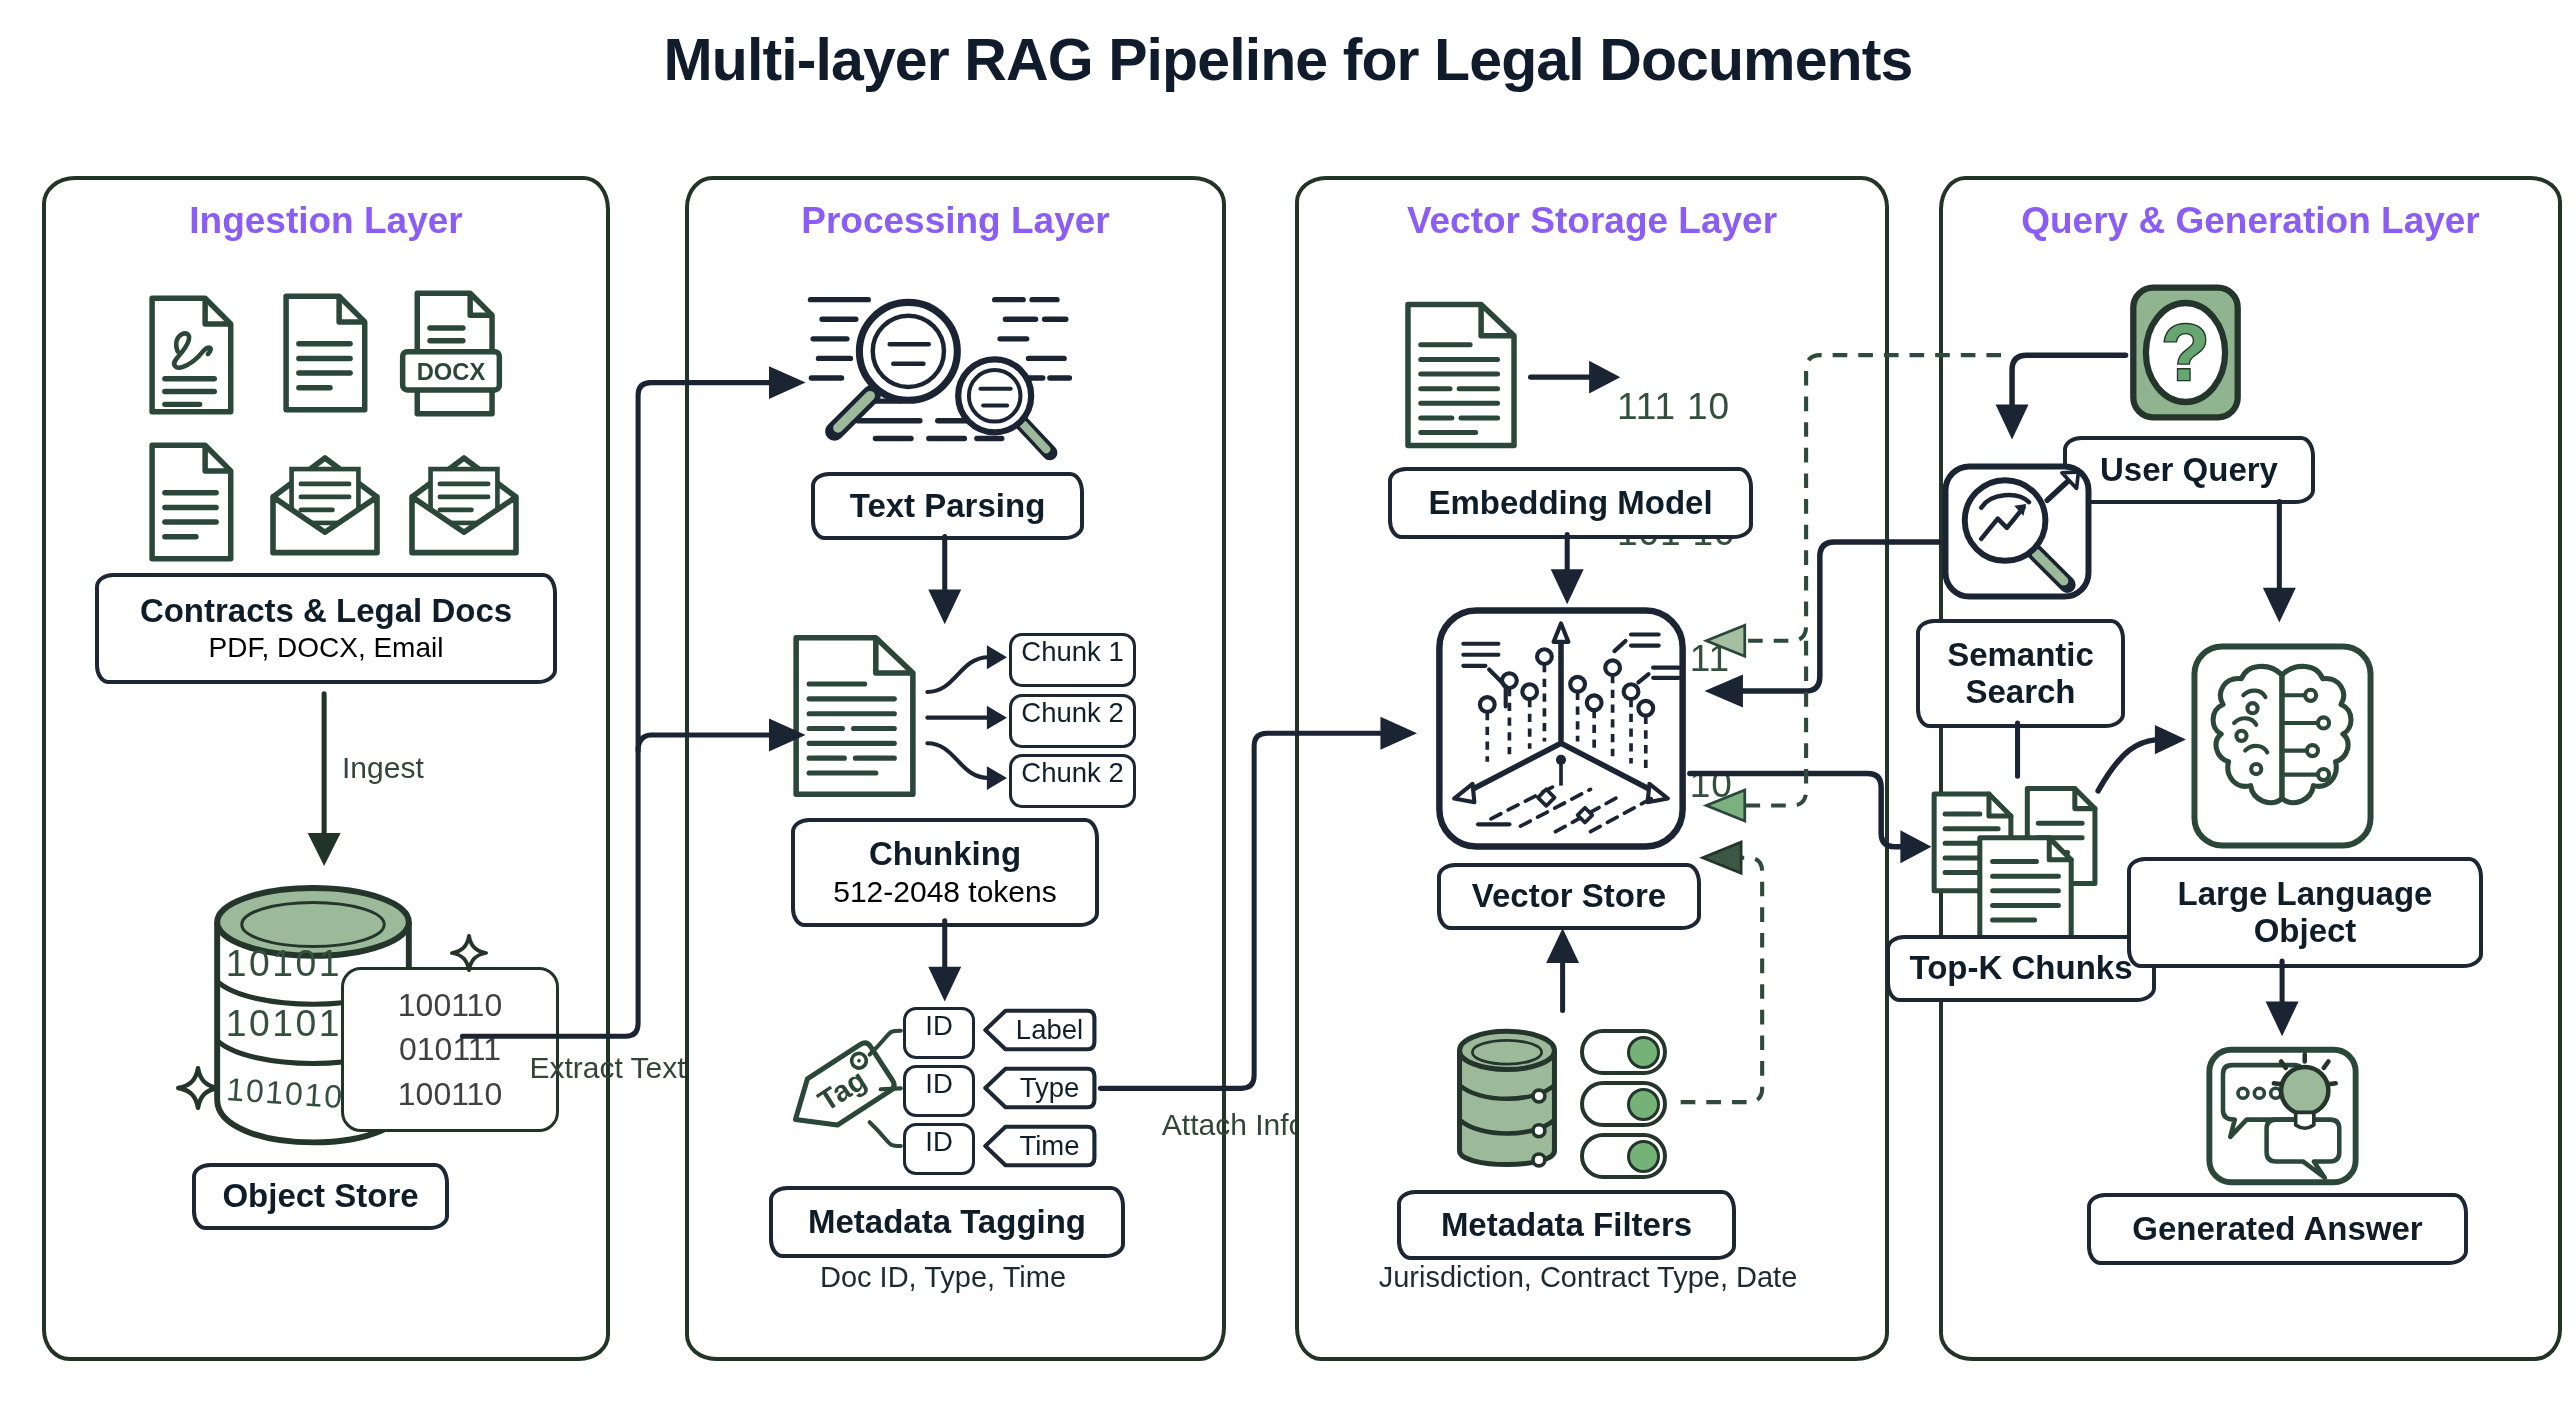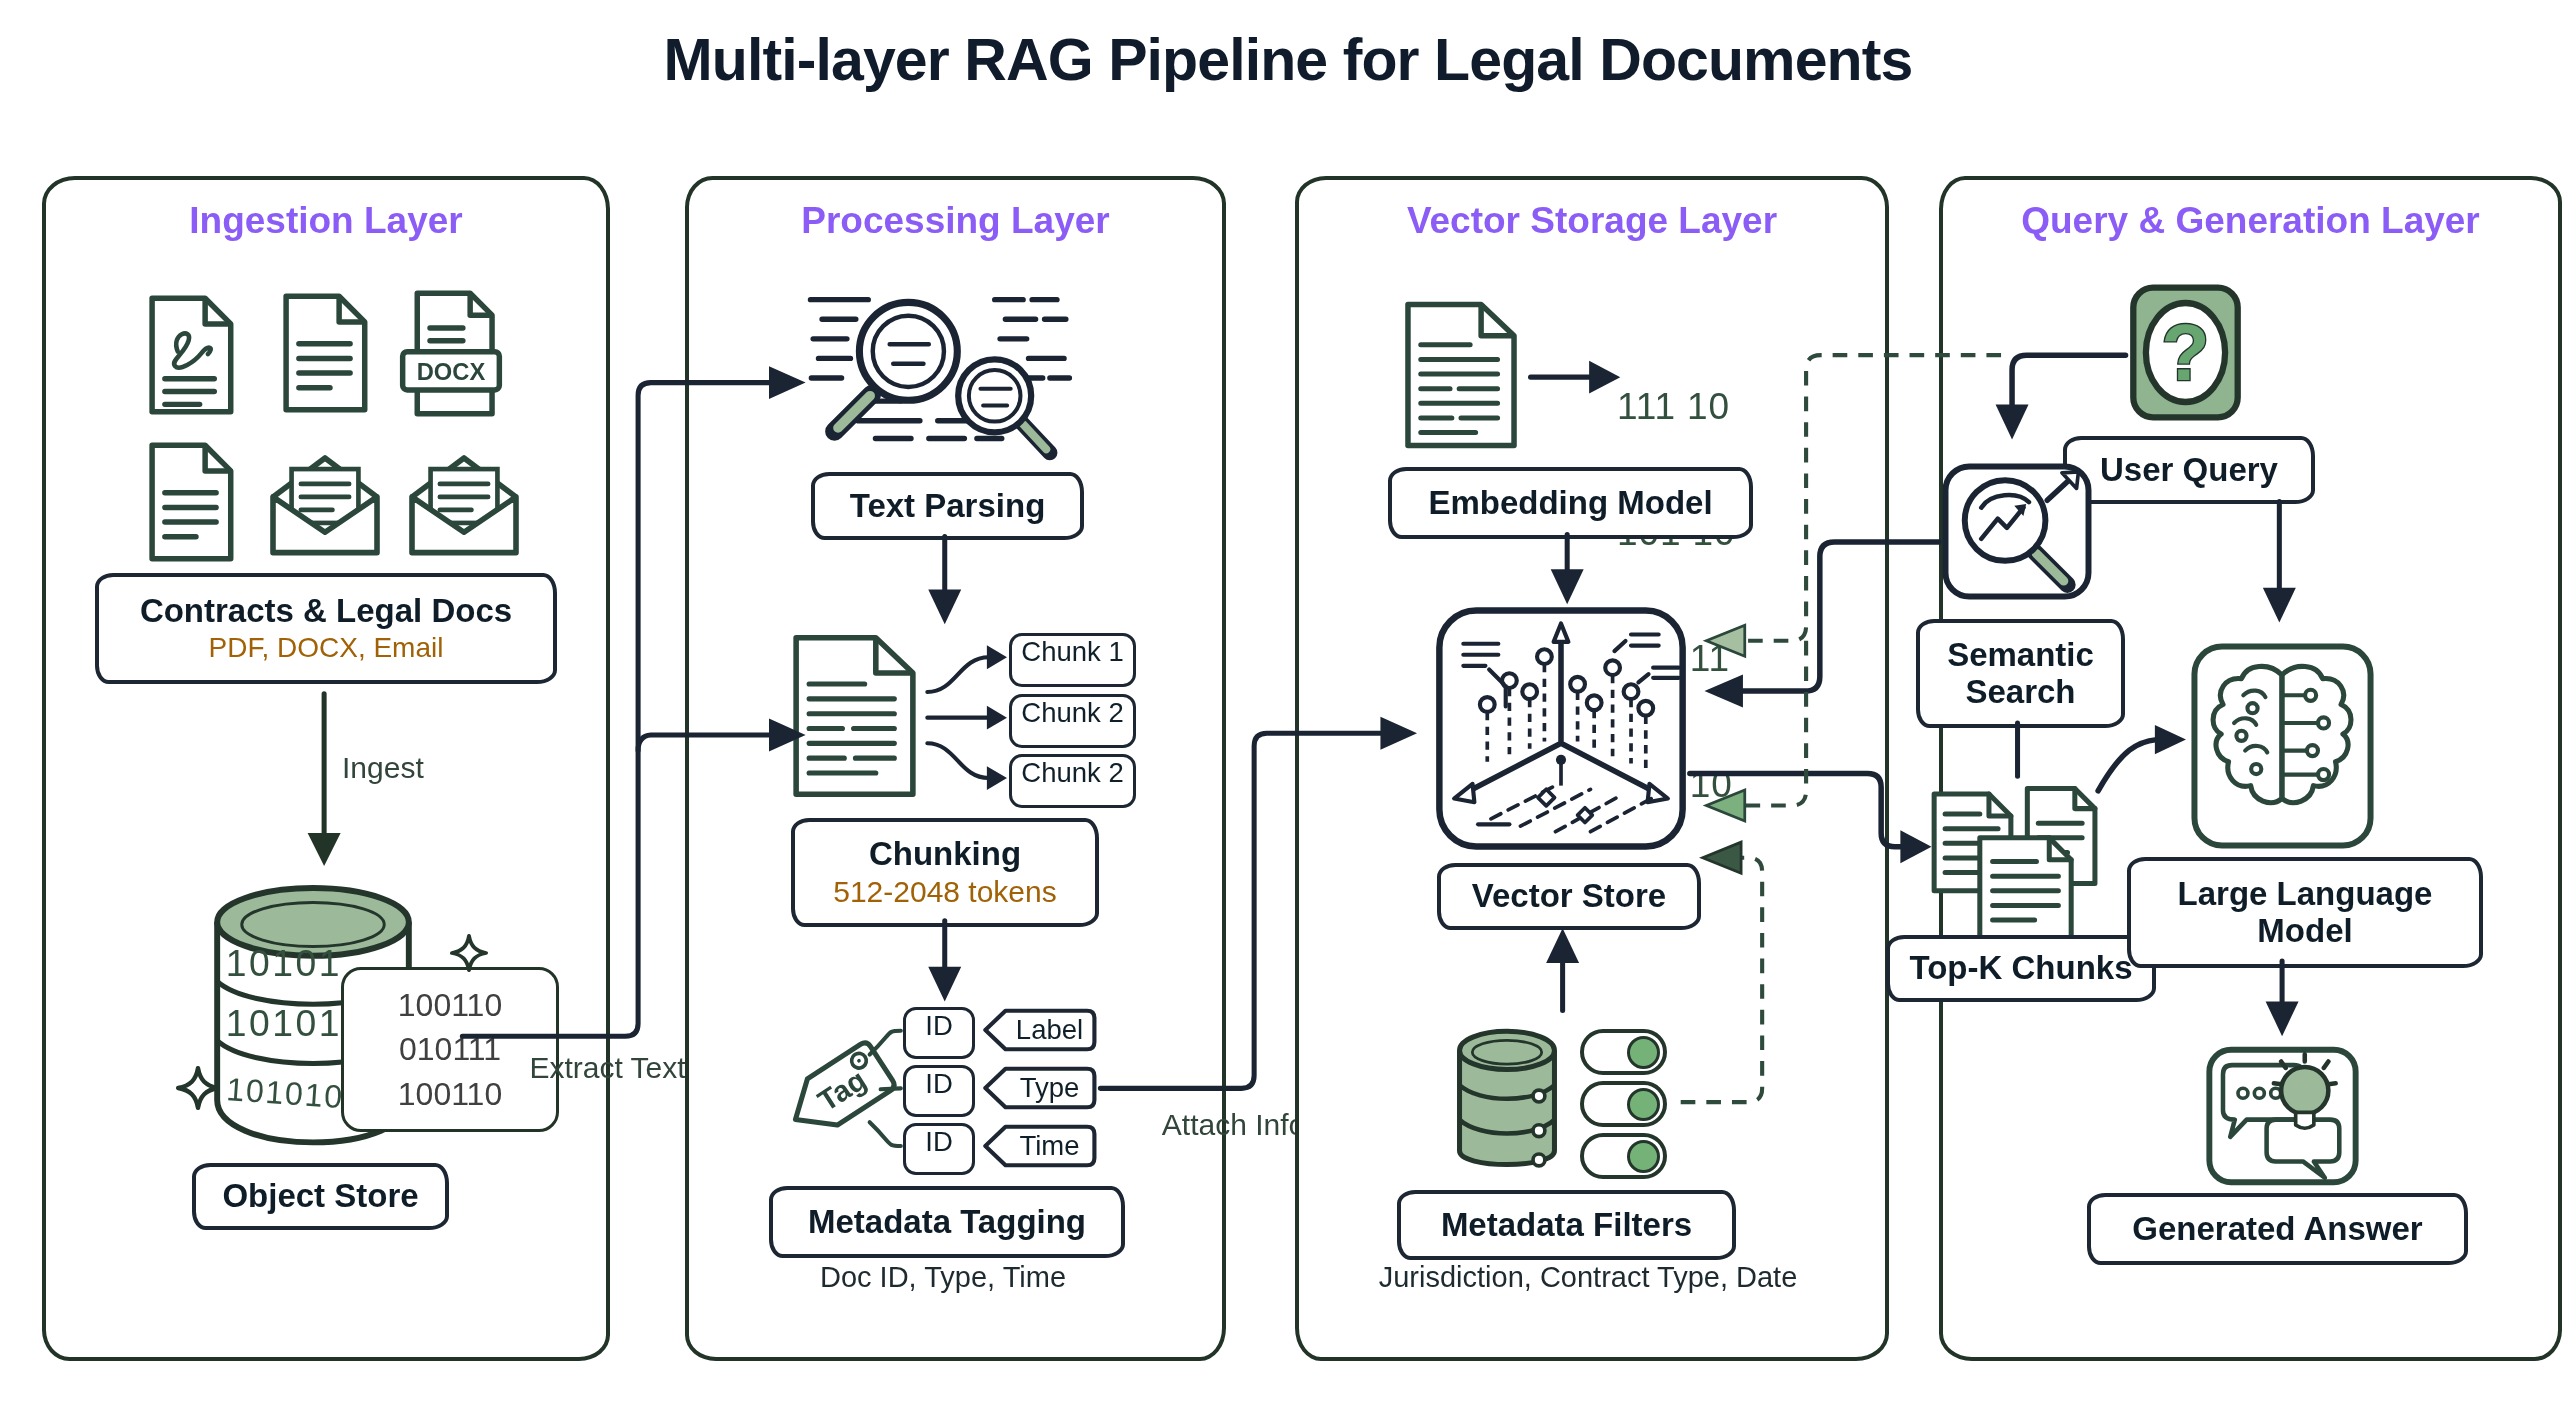--- a/index.html
+++ b/index.html
@@ -10,21 +10,21 @@
   .panel{position:absolute;border:4.1px solid #223428;background:#fff;
          border-radius:33px 26px 31px 27.5px/27.5px 33px 26px 31px;}
   .panel-title{position:absolute;top:20px;left:0;width:100%;text-align:center;
                font-size:37px;font-weight:700;color:#8b5cf6;}
   .abs{position:absolute;}
   .label-box{position:absolute;background:#fff;border:4.1px solid #1d2733;
              border-radius:18.3px 13.7px 20px 13.7px/13.7px 20px 13.7px 18.3px;
              display:flex;flex-direction:column;align-items:center;justify-content:center;
              font-weight:700;color:#0f1d28;text-align:center;line-height:1.12;}
   .fs36{font-size:33px;}
-  .label-sub{font-weight:400;font-size:28px;color:#a16207;margin-top:1.8px;}
+  .label-sub{font-weight:400;font-size:28px;color:#000000;margin-top:1.8px;}
   .sub-caption{position:absolute;font-size:29px;color:#1d2b30;text-align:center;font-weight:400;}
   .edge-label{position:absolute;font-size:30px;color:#31453b;font-weight:400;}
   .chip{position:absolute;background:#fff;border:3.7px solid #1d2733;border-radius:13px;
         display:flex;justify-content:center;font-size:27.5px;color:#10202a;}
   .binary-bubble{position:absolute;background:#fff;border:3.7px solid #223428;border-radius:20px;
         display:flex;flex-direction:column;justify-content:center;padding:5.5px 0;
         font-size:32px;line-height:1.38;color:#404040;text-align:center;font-weight:500;}
   .vec-binary{position:absolute;font-size:37px;line-height:42px;color:#33503f;font-weight:400;
         letter-spacing:0.9px;white-space:pre;}
   .toggle{position:absolute;width:79px;height:38px;background:#fff;border:4.6px solid #24352c;
@@ -355,21 +355,21 @@
         <circle cx="58" cy="104" r="5.5"></circle>
         <circle cx="74" cy="140" r="5.5"></circle>
       <circle cx="133" cy="60" r="6"></circle>
         <circle cx="147" cy="90" r="6"></circle>
         <circle cx="135" cy="120" r="6"></circle>
         <circle cx="147" cy="146" r="6"></circle>
     </g>
   </svg>
   <div class="label-box fs36" style="left:2127px;top:857px;width:348px;height:103px;">
     <span>Large Language</span>
-    <span>Model</span>
+    <span>Object</span>
   </div>
 
   <svg class="abs" style="left:2203px;top:1042px;" width="159" height="148" viewBox="0 0 175 160">
     <rect x="7" y="7" width="161" height="146" rx="24" fill="#fff" stroke="#2b463a" stroke-width="6.5"></rect>
     <path d="M32 24 H100 Q110 24 110 34 V74 Q110 84 100 84 H48 L30 103 L35 84 Q22 84 22 74 V34 Q22 24 32 24 Z" fill="#fff" stroke="#2b463a" stroke-width="5" stroke-linejoin="round"></path>
     <circle cx="44" cy="55" r="5.5" fill="#fff" stroke="#2b463a" stroke-width="4"></circle>
     <circle cx="62" cy="55" r="5.5" fill="#fff" stroke="#2b463a" stroke-width="4"></circle>
     <circle cx="80" cy="55" r="5.5" fill="#fff" stroke="#2b463a" stroke-width="4"></circle>
     <path d="M80 84 H140 Q150 84 150 94 V120 Q150 130 140 130 H122 L134 148 L110 130 H80 Q70 130 70 120 V94 Q70 84 80 84 Z" fill="#fff" stroke="#2b463a" stroke-width="5" stroke-linejoin="round"></path>
     <circle cx="112" cy="52" r="26" fill="#9cba9a" stroke="#24352c" stroke-width="5"></circle>

